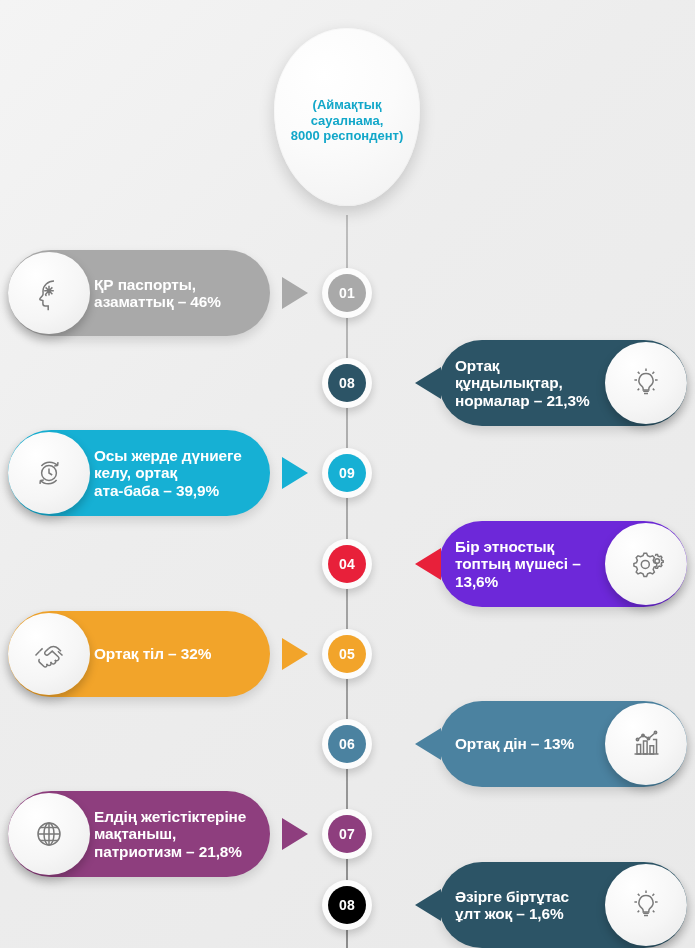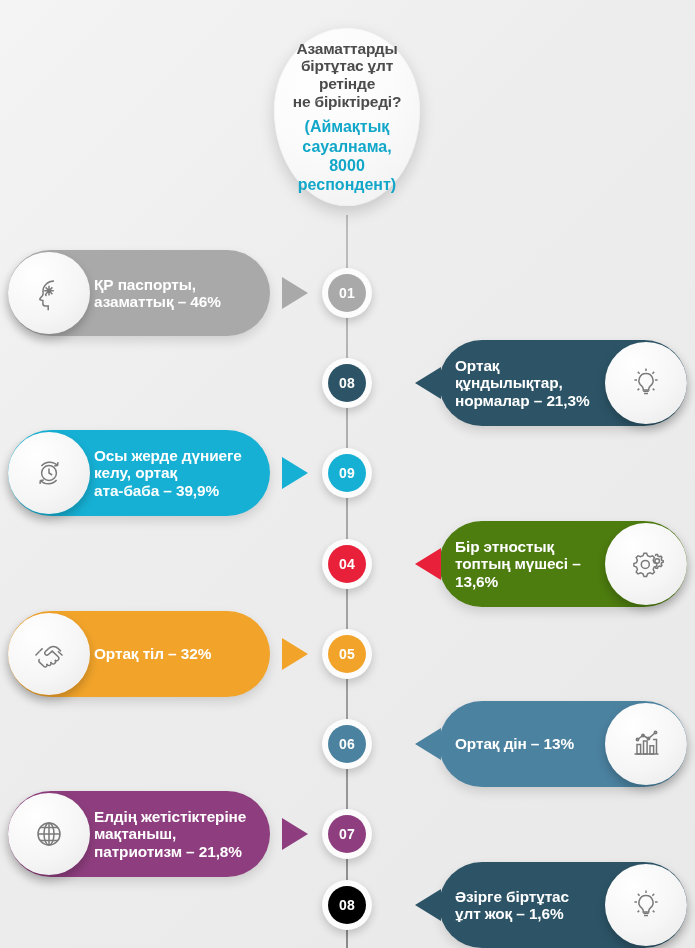--- a/index.html
+++ b/index.html
@@ -24,21 +24,21 @@
     background:radial-gradient(circle at 34% 26%,#ffffff 0%,#fbfbfb 45%,#f0f0f0 100%);
     box-shadow:0 6px 16px rgba(0,0,0,.17), inset 0 0 0 1px rgba(0,0,0,.02);
     display:flex;flex-direction:column;align-items:center;justify-content:center;
     text-align:center;padding:0 8px;box-sizing:border-box;
   }
   .title-main{
     font-size:15.5px;font-weight:bold;color:#4c4c4c;line-height:1.14;
     letter-spacing:-.2px;
   }
   .title-sub{
-    margin-top:7px;font-size:16px;font-weight:bold;color:#12a7c9;line-height:1.2;
+    margin-top:7px;font-size:13px;font-weight:bold;color:#12a7c9;line-height:1.2;
   }
 
   
   .row{position:absolute;height:86px;}
   .row.left{left:8px;width:300px;}
   .row.right{right:8px;width:272px;}
 
   .bubble{
     position:absolute;top:0;height:86px;border-radius:43px;
     box-shadow:0 5px 11px rgba(0,0,0,.13);
@@ -82,23 +82,20 @@
     color:#fff;font-size:14px;font-weight:bold;letter-spacing:.3px;
   }
 </style>
 </head>
 <body>
 
 <div class="stage">
   <div class="spine"></div>
 
   <div class="title-circle">
-    <div class="title-main" style="white-space: pre-line;">Азаматтарды
-біртұтас ұлт ретінде
-не біріктіреді?</div>
     <div class="title-sub" style="white-space: pre-line;">(Аймақтық сауалнама,
 8000 респондент)</div>
   </div>
 
   <div id="rows">
       <div class="row left" style="top: 250px;">
         <div class="bubble" style="background: rgb(169, 169, 169);">
           <div class="label" style="white-space: pre-line;">ҚР паспорты,
 азаматтық – 46%</div>
         </div>
@@ -143,21 +140,21 @@
           <svg viewBox="0 0 40 40">
             <circle cx="20" cy="20" r="7.4"></circle>
             <path d="M20 15.6V20l3.2 2"></path>
             <path d="M28.6 12.6a11 11 0 0 0-16.2.4"></path>
             <path d="M11.4 27.4a11 11 0 0 0 16.2-.4"></path>
             <path d="M28.6 12.6l-3.4.4M28.6 12.6l.4-3.4M11.4 27.4l3.4-.4M11.4 27.4l-.4 3.4"></path>
           </svg>
         </div>
       </div>
       <div class="row right" style="top: 521px;">
-        <div class="bubble" style="background: #4d7c0f;">
+        <div class="bubble" style="background: #6d28d9;">
           <div class="label" style="white-space: pre-line;">Бір этностық
 топтың мүшесі –
 13,6%</div>
         </div>
         <div class="tail"><svg viewBox="0 0 26 32" width="26" height="32">
             <polygon points="26,0 0,16 26,32" fill="#e8203a"></polygon>
           </svg></div>
         <div class="icon-disc">
           <svg viewBox="0 0 40 40">
             <path d="M17 11.8l1-2.6h2.6l1 2.6 2.4 1 2.6-1 1.8 1.9-1.2 2.5.9 2.4 2.6.9v2.6l-2.6 1-.9 2.4 1.2 2.5-1.8 1.9-2.6-1-2.4 1-1 2.6H18l-1-2.6-2.4-1-2.6 1-1.8-1.9 1.2-2.5-.9-2.4-2.6-1v-2.6l2.6-.9.9-2.4-1.2-2.5 1.8-1.9 2.6 1z"></path>

